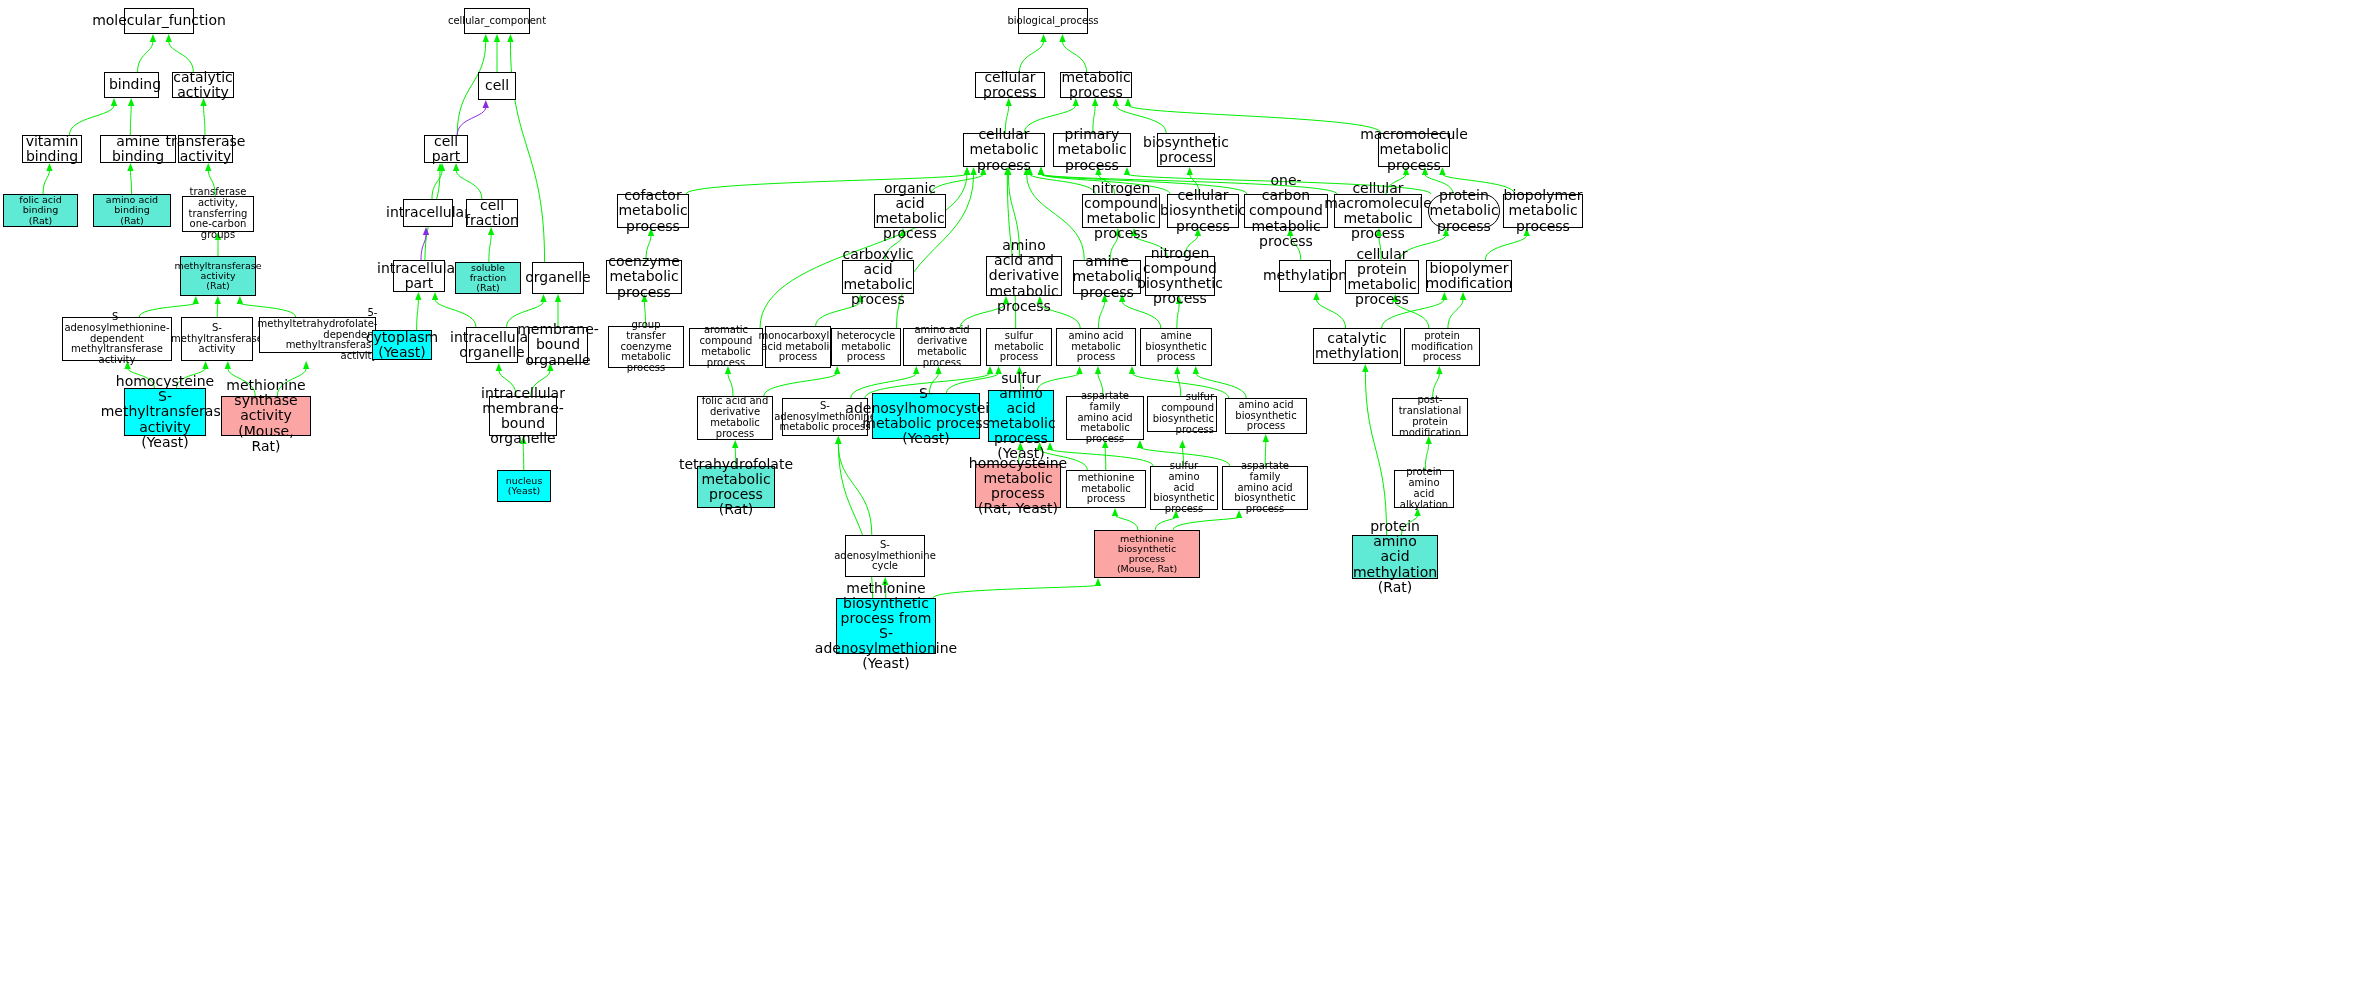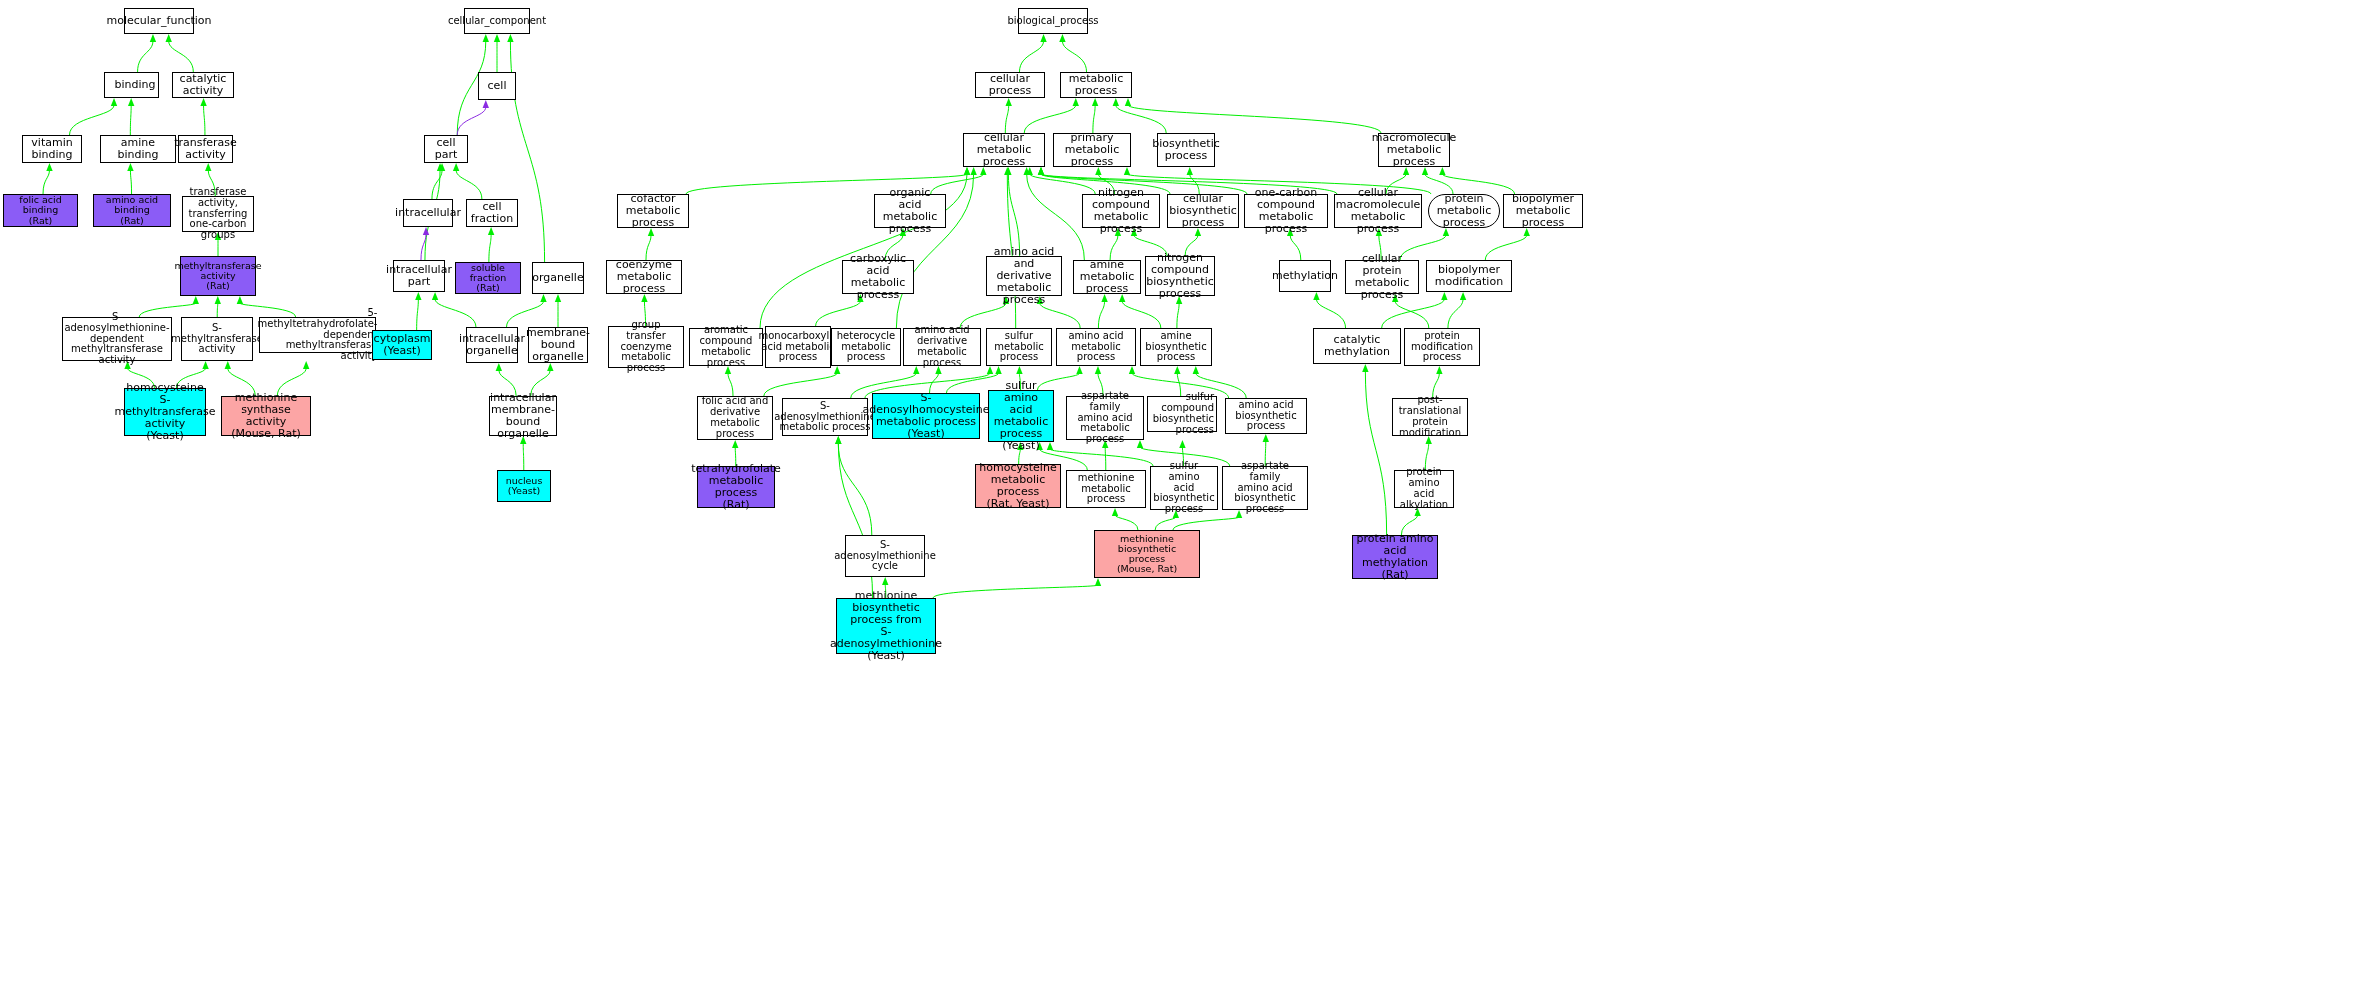--- a/index.html
+++ b/index.html
@@ -20,25 +20,25 @@
     display:flex;
     align-items:center;
     justify-content:center;
     text-align:center;
     line-height:1.08;
     color:#000000;
     white-space:pre-line;
     overflow:visible;
   }
   .node.white{background:#ffffff;}
-  .node.gold{background:#8b5cf6;}
+  .node.gold{background:#5eead4;}
   .node.cyan{background:#00ffff;}
   .node.grey{background:#fca5a5;}
   .t7{font-size:10px;}
-  .t8{font-size:11px;align-items:center;}
+  .t8{font-size:14px;align-items:center;}
   .t9{font-size:9.5px;}
   .inner{padding:0 2px;}
 </style>
 </head>
 <body>
 
 <div id="canvas">
   <svg id="edges" xmlns="http://www.w3.org/2000/svg">
       <path d="M 137.55 72 C 137.55 53, 152.95 53, 152.95 41" fill="none" stroke="#00ee00" stroke-width="1"></path>
       <polygon points="152.95,34 149.75,42 156.14999999999998,42" fill="#00ee00"></polygon>

